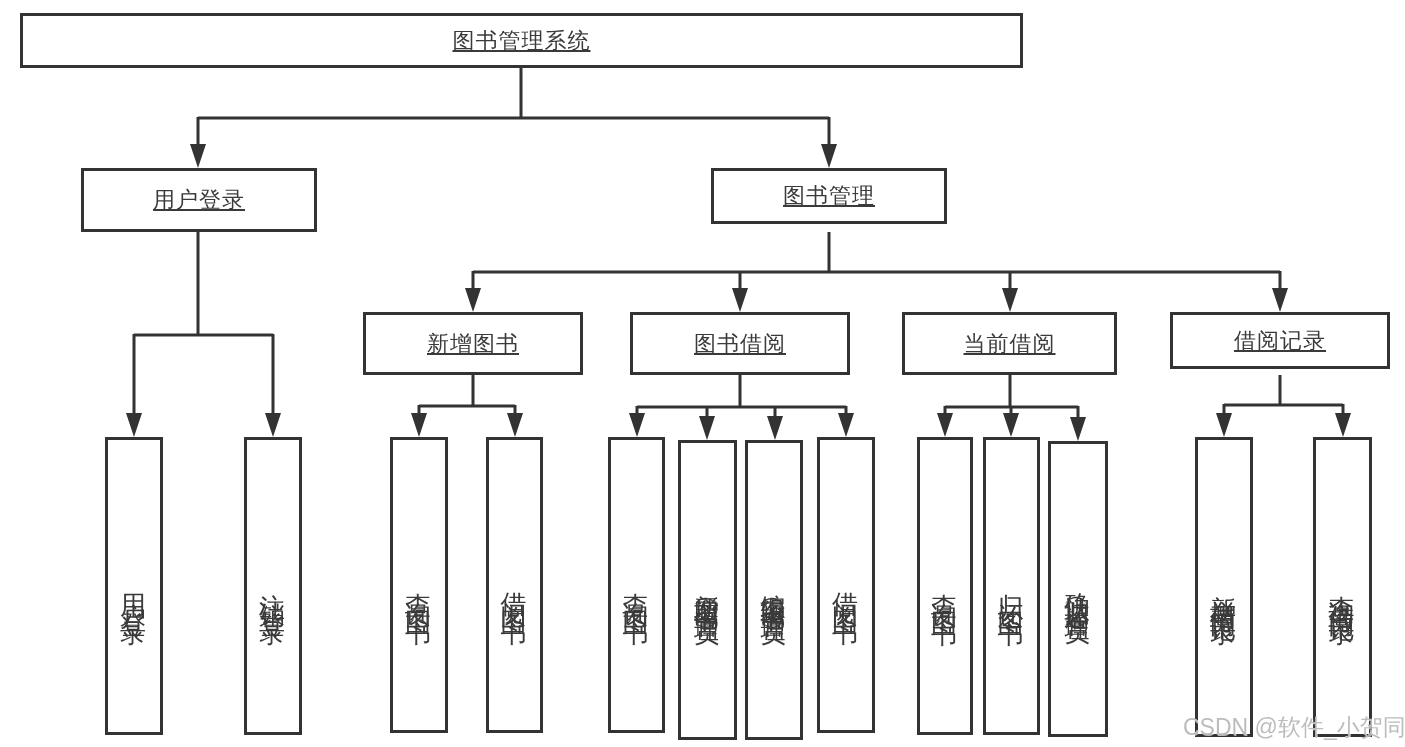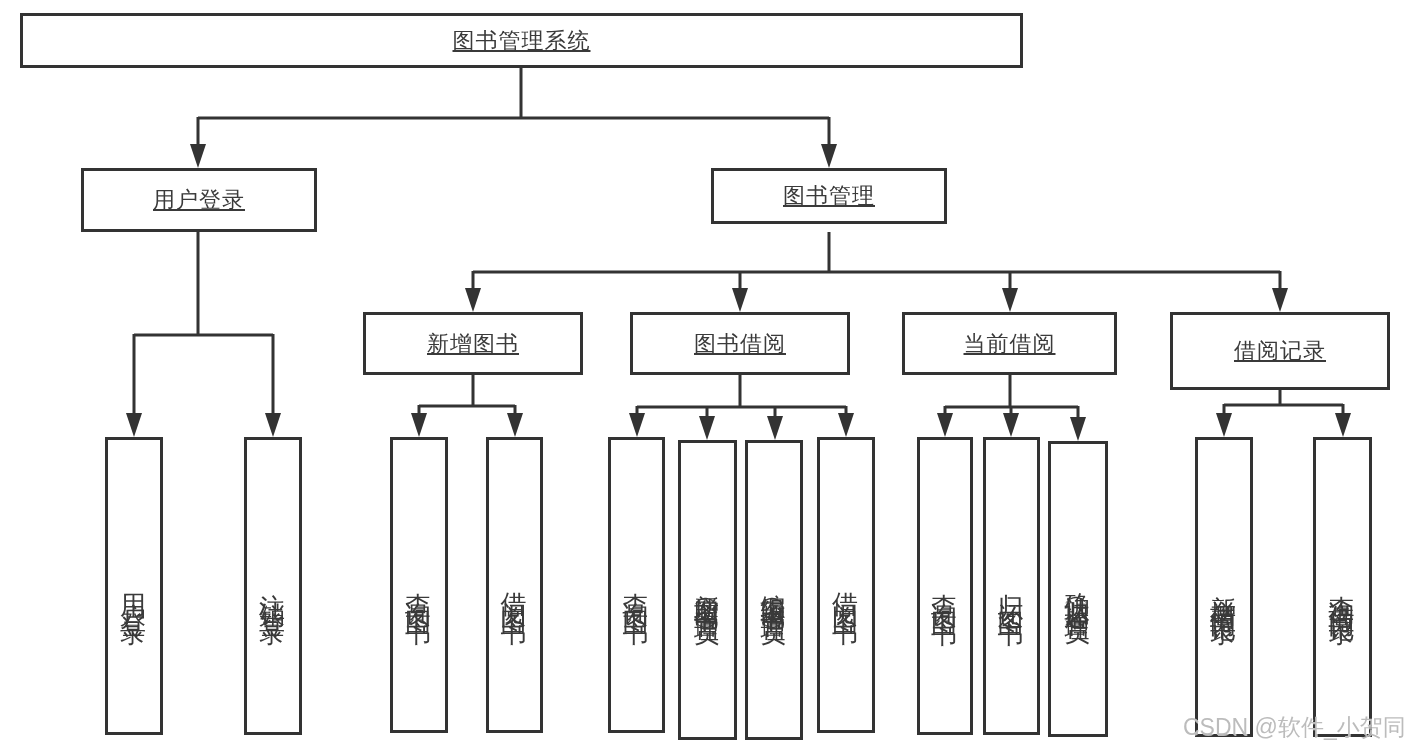--- a/index.html
+++ b/index.html
@@ -87,21 +87,21 @@
 
   <div class="node hnode" style="left:363px;top:312px;width:220px;height:63px;">
     <span>新增图书</span>
   </div>
   <div class="node hnode" style="left:902px;top:312px;width:215px;height:63px;">
     <span>当前借阅</span>
   </div>
   <div class="node hnode" style="left:630px;top:312px;width:220px;height:63px;">
     <span>图书借阅</span>
   </div>
-  <div class="node hnode" style="left:1170px;top:312px;width:220px;height:78px;">
+  <div class="node hnode" style="left:1170px;top:312px;width:220px;height:57px;">
     <span>借阅记录</span>
   </div>
 
   <div class="node vnode v4" style="left:105px;top:437px;width:58px;height:298px;">
     <span>用户登录</span>
   </div>
   <div class="node vnode v4" style="left:244px;top:437px;width:58px;height:298px;">
     <span>注销登录</span>
   </div>
 

